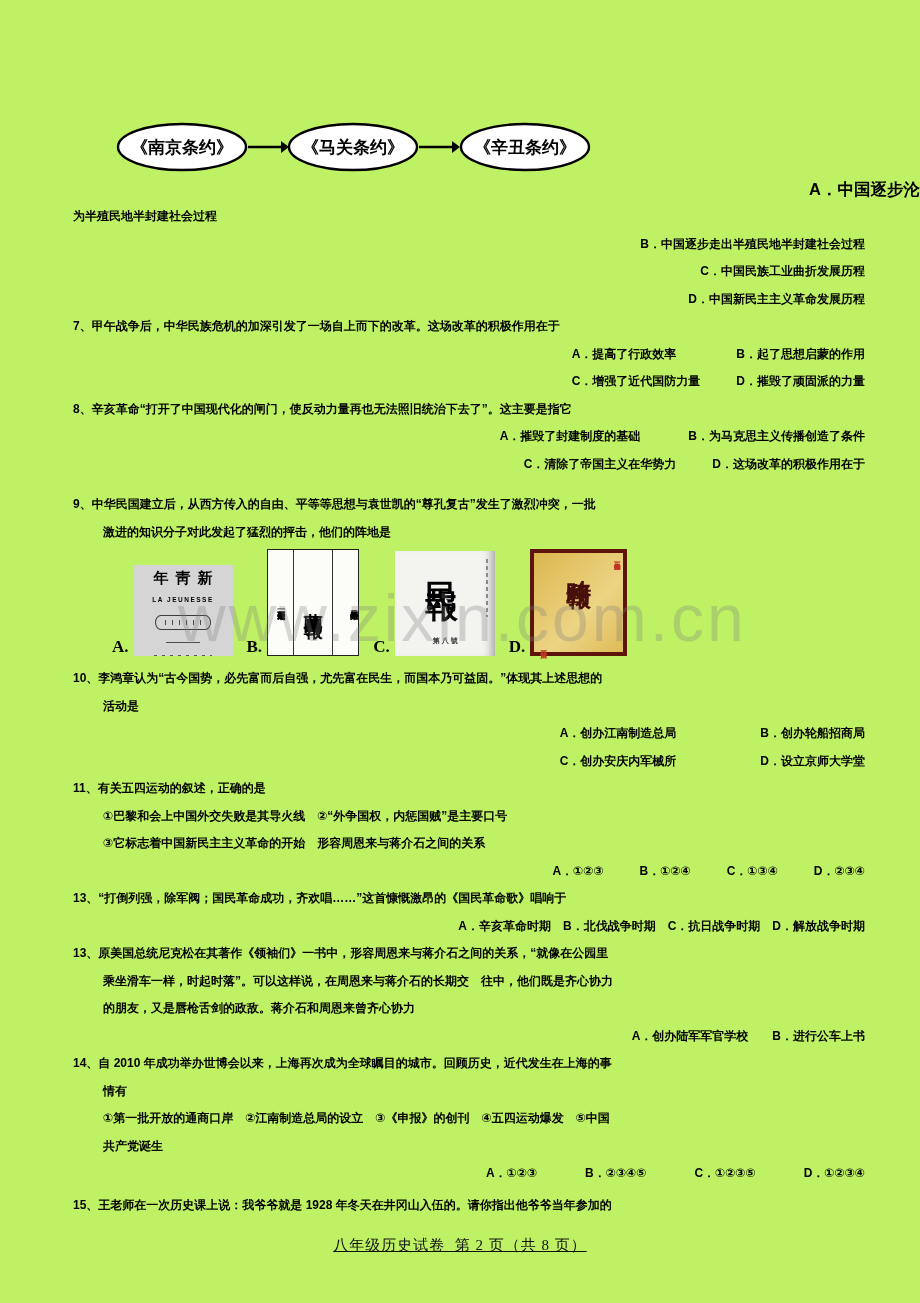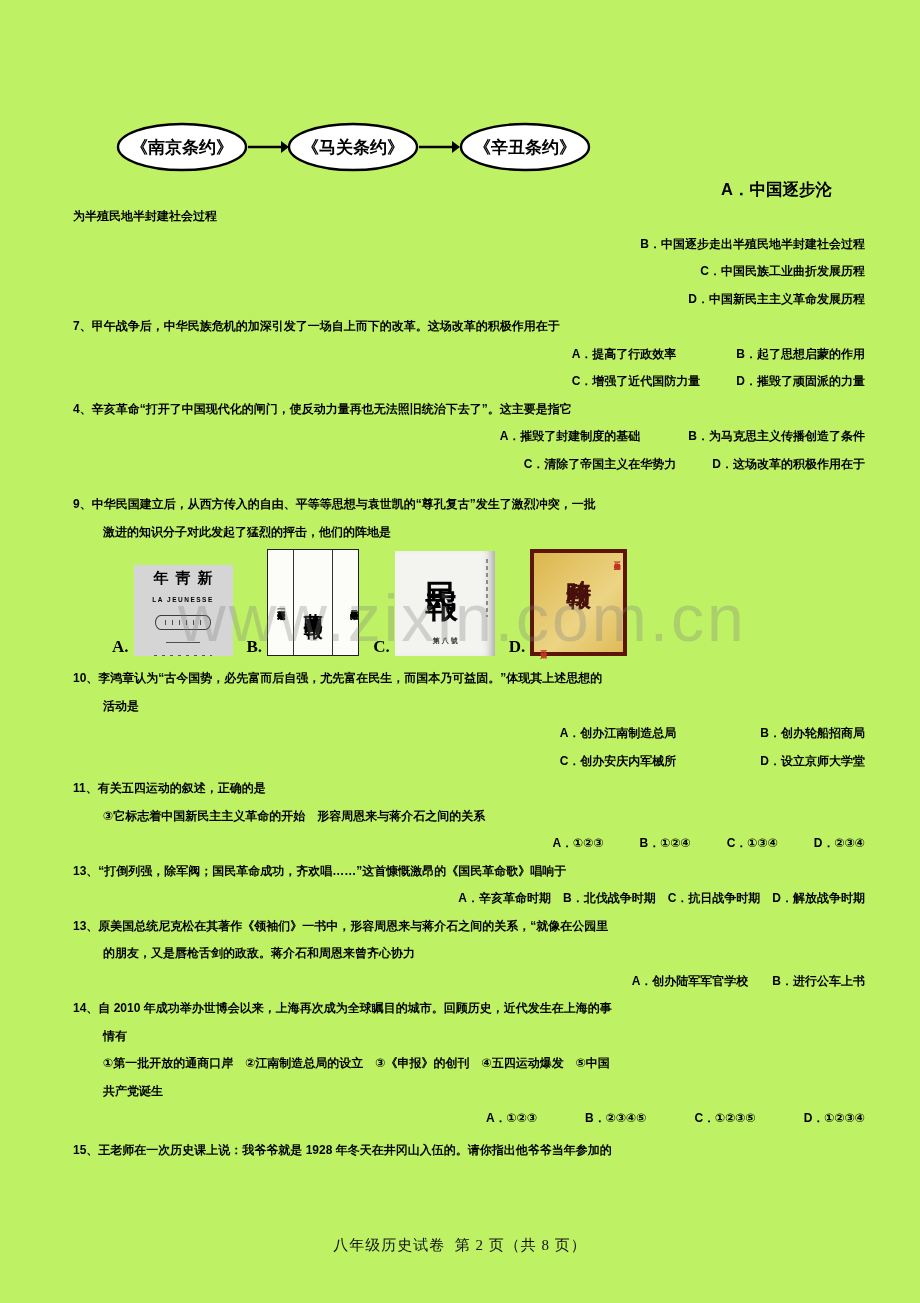--- a/index.html
+++ b/index.html
@@ -6,21 +6,21 @@
   .page{position:relative;width:920px;height:1303px;background:#bef264;overflow:hidden;
         font-family:"Liberation Sans","DejaVu Sans",sans-serif;color:#000;}
   
   .flowchart{display:block;margin:121px 0 0 70px;}
   .flowchart ellipse{fill:#fff;stroke:#000;stroke-width:2.4;}
   .flowchart line{stroke:#000;stroke-width:2.4;}
   .flowchart polygon{fill:#000;}
   .flowchart text{font-size:17px;font-weight:700;text-anchor:middle;
         font-family:"Liberation Sans","DejaVu Sans",sans-serif;}
   
-  .opt-a{ text-align:right;padding-right:88px;font-size:16.5px;font-weight:700;
+  .opt-a{ text-align:right;font-size:16.5px;font-weight:700;
         line-height:27px;margin-top:3px;white-space:pre-wrap;}
   
   .lines{padding:0 55px 0 73px;}
   .line{font-size:12px;font-weight:700;line-height:27.5px;white-space:pre-wrap;}
   .in-0{margin-left:0;}
   .in-h{margin-left:30px;}
   .in-o{margin-left:42px;text-align:right;}
   .gap-lg{margin-top:13px;}
   .gap-sm{margin-top:4px;}
   
@@ -71,21 +71,21 @@
         text-orientation:upright;font-size:6.5px;font-weight:700;color:#c13524;line-height:1;}
   .cover-d .sw-corner{position:absolute;left:4px;bottom:6px;writing-mode:vertical-rl;
         text-orientation:upright;font-size:7px;font-weight:700;color:#c13524;}
   
   .watermark{position:absolute;left:178px;top:585px;width:740px;z-index:5;
         font-size:66px;line-height:1;letter-spacing:3px;color:rgba(125,125,125,0.30);
         font-family:"Liberation Sans","DejaVu Sans",sans-serif;pointer-events:none;}
   
   .footer{position:absolute;left:0;right:0;top:1236px;text-align:center;font-size:15px;
         font-family:"Liberation Serif","DejaVu Serif",serif;color:#111;letter-spacing:1px;
-        white-space:pre-wrap;}
+        white-space:pre-wrap;text-decoration:underline;}
 </style>
 </head>
 <body>
 
 <div class="page">
 
   <svg class="flowchart" width="700" height="52">
     <ellipse cx="112" cy="26" rx="64" ry="23"></ellipse>
     <ellipse cx="283" cy="26" rx="64" ry="23"></ellipse>
     <ellipse cx="455" cy="26" rx="64" ry="23"></ellipse>
@@ -101,21 +101,21 @@
   <div class="opt-a">A．中国逐步沦</div>
 
   <div class="lines">
       <div class="line in-0">为半殖民地半封建社会过程</div>
       <div class="line in-o">B．中国逐步走出半殖民地半封建社会过程</div>
       <div class="line in-o">C．中国民族工业曲折发展历程</div>
       <div class="line in-o">D．中国新民主主义革命发展历程</div>
       <div class="line in-0">7、甲午战争后，中华民族危机的加深引发了一场自上而下的改革。这场改革的积极作用在于</div>
       <div class="line in-o">A．提高了行政效率　　　　　B．起了思想启蒙的作用</div>
       <div class="line in-o">C．增强了近代国防力量　　　D．摧毁了顽固派的力量</div>
-      <div class="line in-0">4、辛亥革命“打开了中国现代化的闸门，使反动力量再也无法照旧统治下去了”。这主要是指它</div>
+      <div class="line in-0">8、辛亥革命“打开了中国现代化的闸门，使反动力量再也无法照旧统治下去了”。这主要是指它</div>
       <div class="line in-o">A．摧毁了封建制度的基础　　　　B．为马克思主义传播创造了条件</div>
       <div class="line in-o">C．清除了帝国主义在华势力　　　D．这场改革的积极作用在于</div>
       <div class="line in-0 gap-lg">9、中华民国建立后，从西方传入的自由、平等等思想与袁世凯的“尊孔复古”发生了激烈冲突，一批</div>
       <div class="line in-h">激进的知识分子对此发起了猛烈的抨击，他们的阵地是</div>
     </div>
 
   <div class="gallery">
     <span class="glabel first">A.</span>
     <div class="cover cover-a">
       <div class="na-title">年靑新</div>
@@ -142,25 +142,27 @@
       <div class="sw-corner">第一冊</div>
     </div>
   </div>
 
   <div class="lines">
       <div class="line in-0">10、李鸿章认为“古今国势，必先富而后自强，尤先富在民生，而国本乃可益固。”体现其上述思想的</div>
       <div class="line in-h">活动是</div>
       <div class="line in-o">A．创办江南制造总局　　　　　　　B．创办轮船招商局</div>
       <div class="line in-o">C．创办安庆内军械所　　　　　　　D．设立京师大学堂</div>
       <div class="line in-0">11、有关五四运动的叙述，正确的是</div>
+      <div class="line in-h">①巴黎和会上中国外交失败是其导火线　②“外争国权，内惩国贼”是主要口号</div>
       <div class="line in-h">③它标志着中国新民主主义革命的开始　形容周恩来与蒋介石之间的关系</div>
       <div class="line in-o">A．①②③　　　B．①②④　　　C．①③④　　　D．②③④</div>
       <div class="line in-0">13、“打倒列强，除军阀；国民革命成功，齐欢唱……”这首慷慨激昂的《国民革命歌》唱响于</div>
       <div class="line in-o">A．辛亥革命时期　B．北伐战争时期　C．抗日战争时期　D．解放战争时期</div>
       <div class="line in-0">13、原美国总统尼克松在其著作《领袖们》一书中，形容周恩来与蒋介石之间的关系，“就像在公园里</div>
+      <div class="line in-h">乘坐滑车一样，时起时落”。可以这样说，在周恩来与蒋介石的长期交　往中，他们既是齐心协力</div>
       <div class="line in-h">的朋友，又是唇枪舌剑的政敌。蒋介石和周恩来曾齐心协力</div>
       <div class="line in-o">A．创办陆军军官学校　　B．进行公车上书</div>
       <div class="line in-0">14、自 2010 年成功举办世博会以来，上海再次成为全球瞩目的城市。回顾历史，近代发生在上海的事</div>
       <div class="line in-h">情有</div>
       <div class="line in-h">①第一批开放的通商口岸　②江南制造总局的设立　③《申报》的创刊　④五四运动爆发　⑤中国</div>
       <div class="line in-h">共产党诞生</div>
       <div class="line in-o">A．①②③　　　　B．②③④⑤　　　　C．①②③⑤　　　　D．①②③④</div>
       <div class="line in-0 gap-sm">15、王老师在一次历史课上说：我爷爷就是 1928 年冬天在井冈山入伍的。请你指出他爷爷当年参加的</div>
     </div>
 

